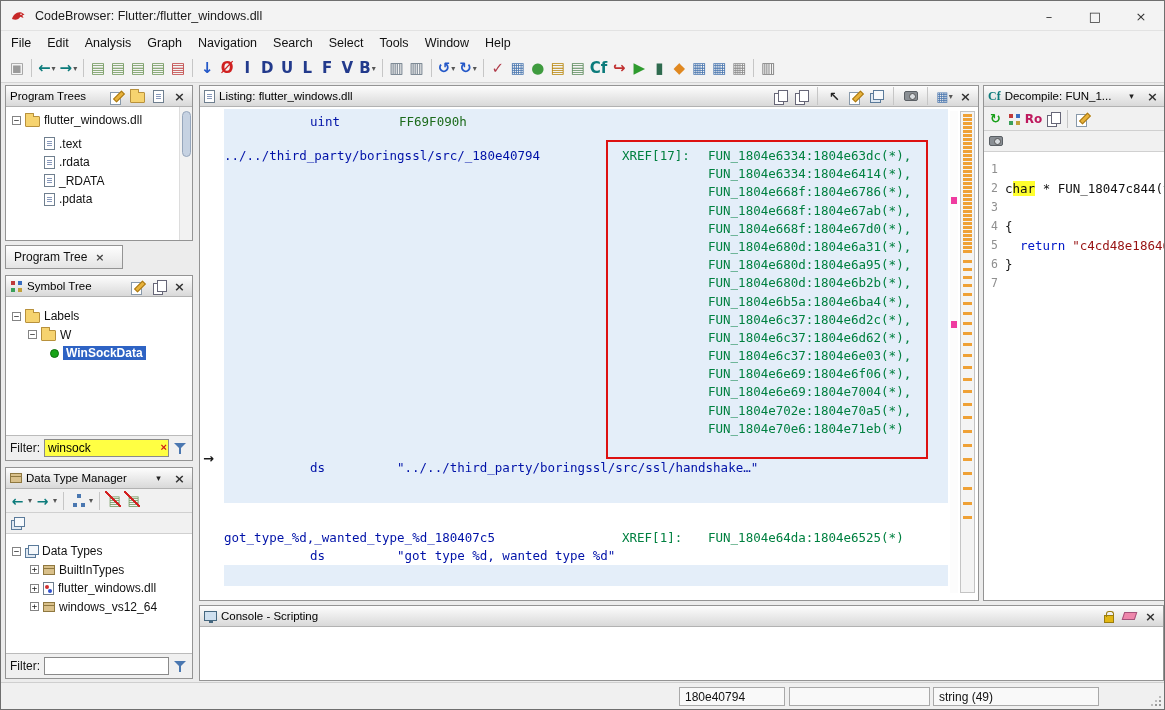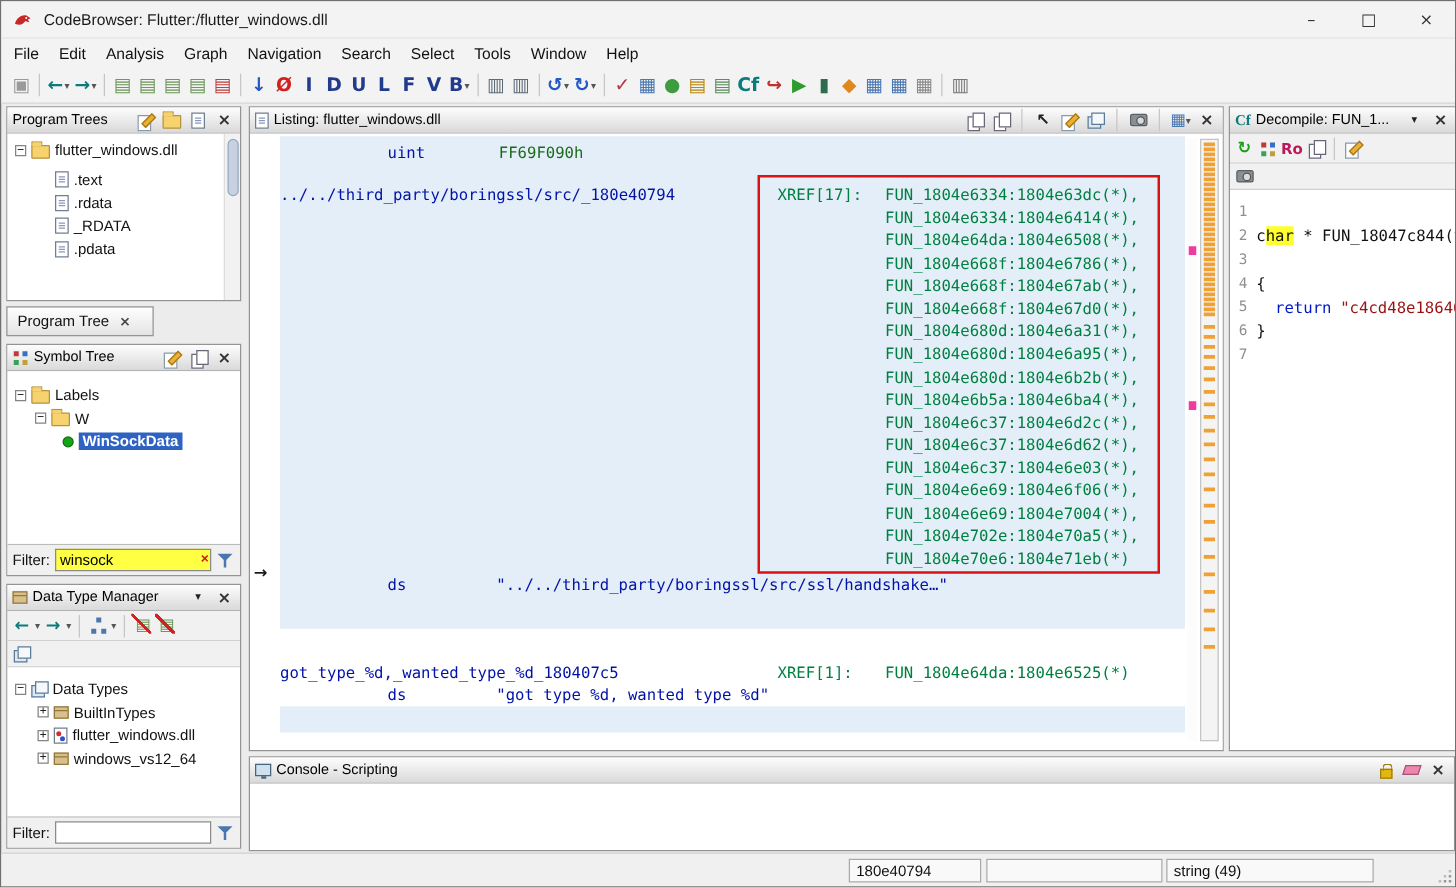--- a/index.html
+++ b/index.html
@@ -560,21 +560,20 @@
 
       <span class="labs c-mnem" style="left:110px;top:6px">uint</span>
       <span class="labs c-scalar" style="left:199px;top:6px">FF69F090h</span>
 
       <span class="labs c-label" style="left:24px;top:40px">../../third_party/boringssl/src/_180e40794</span>
       <span class="labs c-xref" style="left:422px;top:40px">XREF[17]:</span>
       <div class="xref-list">
 
       <div>FUN_1804e6334:1804e63dc(*),</div>
           <div>FUN_1804e6334:1804e6414(*),</div>
-          <div>FUN_1804e64da:1804e6508(*),</div>
           <div>FUN_1804e668f:1804e6786(*),</div>
           <div>FUN_1804e668f:1804e67ab(*),</div>
           <div>FUN_1804e668f:1804e67d0(*),</div>
           <div>FUN_1804e680d:1804e6a31(*),</div>
           <div>FUN_1804e680d:1804e6a95(*),</div>
           <div>FUN_1804e680d:1804e6b2b(*),</div>
           <div>FUN_1804e6b5a:1804e6ba4(*),</div>
           <div>FUN_1804e6c37:1804e6d2c(*),</div>
           <div>FUN_1804e6c37:1804e6d62(*),</div>
           <div>FUN_1804e6c37:1804e6e03(*),</div>

